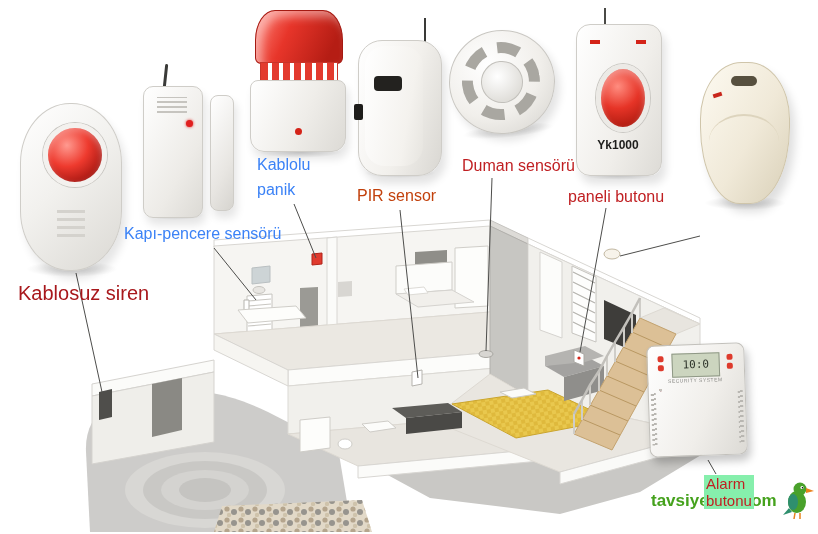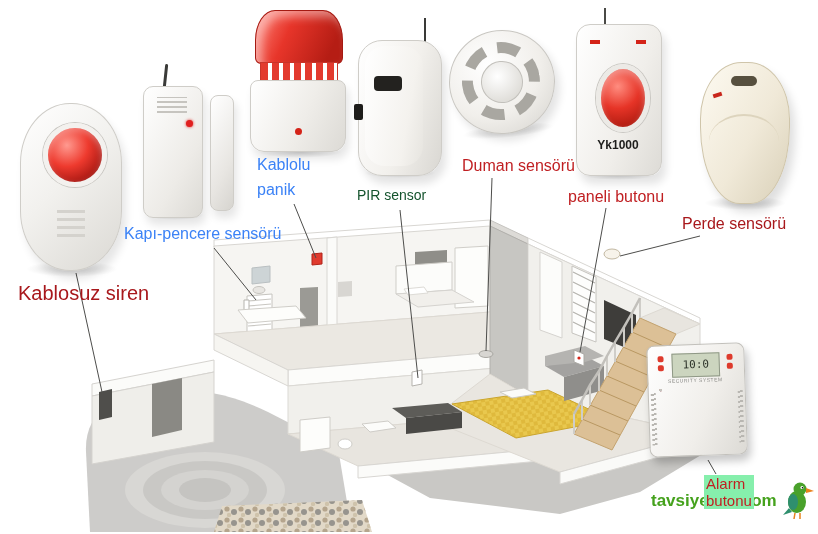--- a/index.html
+++ b/index.html
@@ -114,21 +114,21 @@
   .panel .keys div{background:#fafaf8;border:1px solid #c6c4bf;border-radius:2px;}
   .panel .keys div:nth-child(-n+4){background:#de3a2c;border-color:#b3261a;}
   .panel .spk{top:46px;width:5px;height:54px;
     background:repeating-linear-gradient(0deg,#b9b7b2 0 2px,transparent 2px 5px);}
   .panel .spkl{left:3px;} .panel .spkr{right:3px;}
 
   
   .lbl-kablosuz{left:18px;top:282px;font-size:20px;color:#a8181c;}
   .lbl-kapi{left:124px;top:225px;}
   .lbl-kablolu{left:257px;top:152px;line-height:25px;}
-  .lbl-pir{left:357px;top:187px;font-size:14px;color:#14532d;}
+  .lbl-pir{left:357px;top:187px;font-size:16px;color:#c2410c;}
   .lbl-duman{left:443px;top:157px;color:#c01f22;margin-left:19px;}
   .lbl-panik{left:568px;top:188px;color:#c01f22;}
   .lbl-perde{left:682px;top:215px;color:#a8181c;}
   .lbl-alarm{left:704px;top:475px;font-size:15px;line-height:17px;color:#c01f22;background:#86efac;padding:0 2px;z-index:7;}
   .watermark{left:651px;top:491px;font-size:17px;font-weight:bold;color:#45a21d;z-index:6;white-space:nowrap;}
   .bird{left:783px;top:480px;z-index:6;}
 </style>
 </head>
 <body>
 
@@ -341,21 +341,20 @@
 
   <div class="label lbl-kapi">Kapı-pencere sensörü</div>
   <div class="label lbl-kablosuz">Kablosuz siren</div>
   <div class="label lbl-kablolu">
     <span>Kablolu</span>
     <span>panik</span>
   </div>
   <div class="label lbl-pir">PIR sensor</div>
   <div class="label lbl-duman">Duman sensörü</div>
   <div class="label lbl-panik">paneli butonu</div>
-  <div class="label lbl-perde">Perde sensörü</div>
   <div class="label lbl-alarm">
     <span>Alarm</span>
     <span>butonu</span>
   </div>
 
   <div class="abs watermark">tavsiyemiz.com</div>
   <svg class="abs bird" width="32" height="40" viewBox="0 0 32 40">
     <polygon points="6,28 0,35 9,32" fill="#2f8f6e"></polygon>
     <ellipse cx="14" cy="22" rx="9" ry="11" fill="#49a12b"></ellipse>
     <ellipse cx="10" cy="22" rx="5" ry="8" fill="#2f8f6e"></ellipse>

